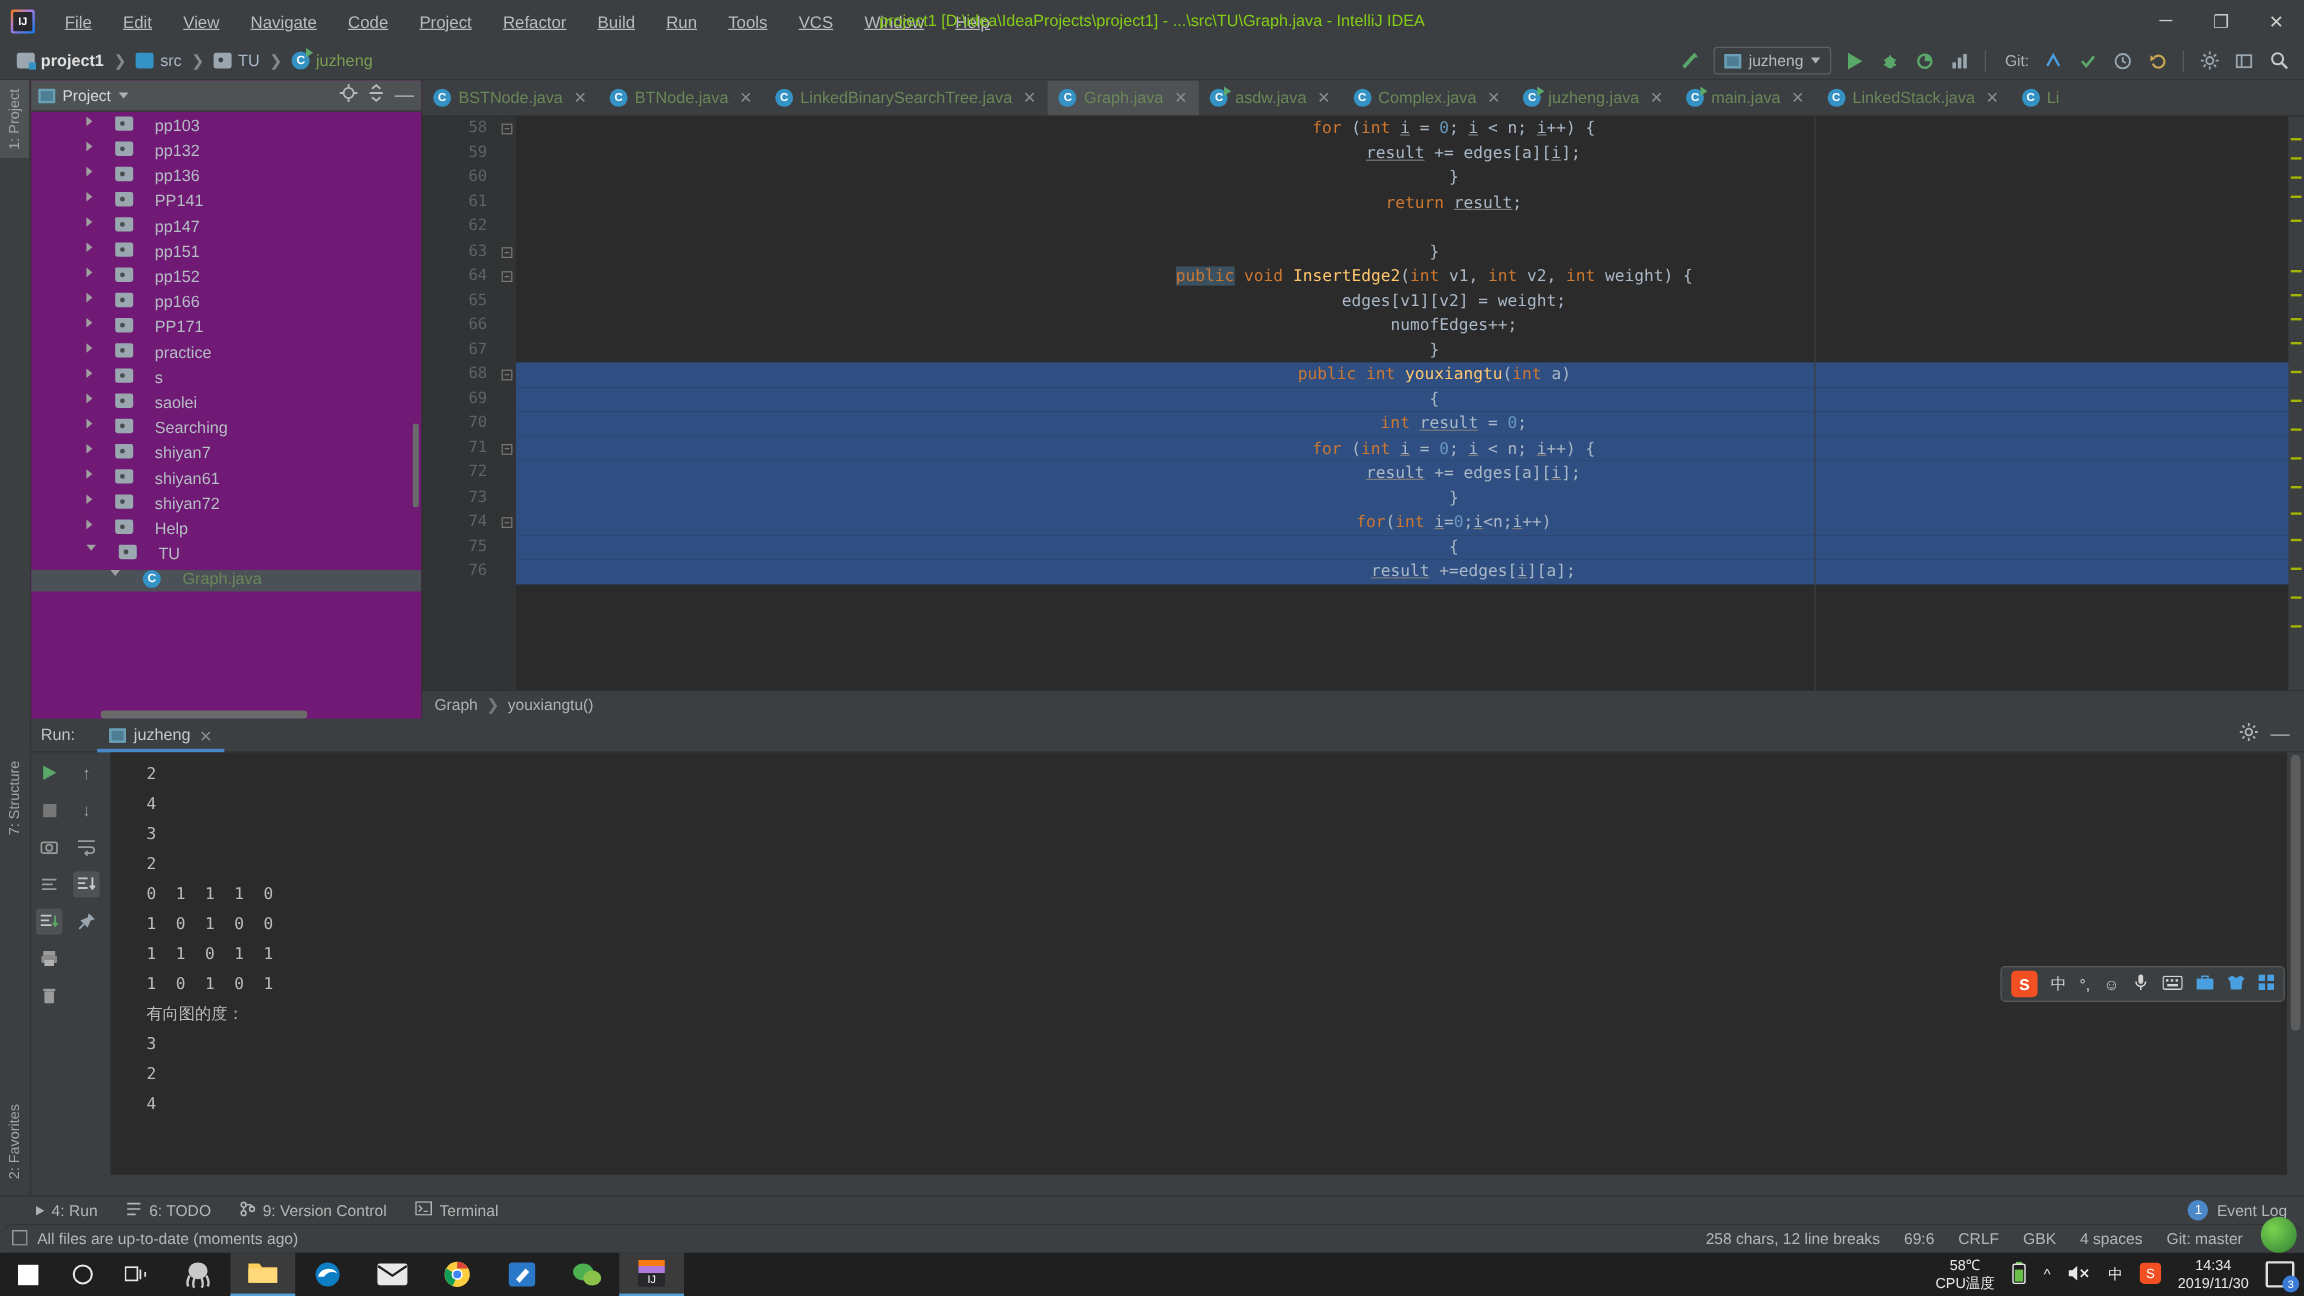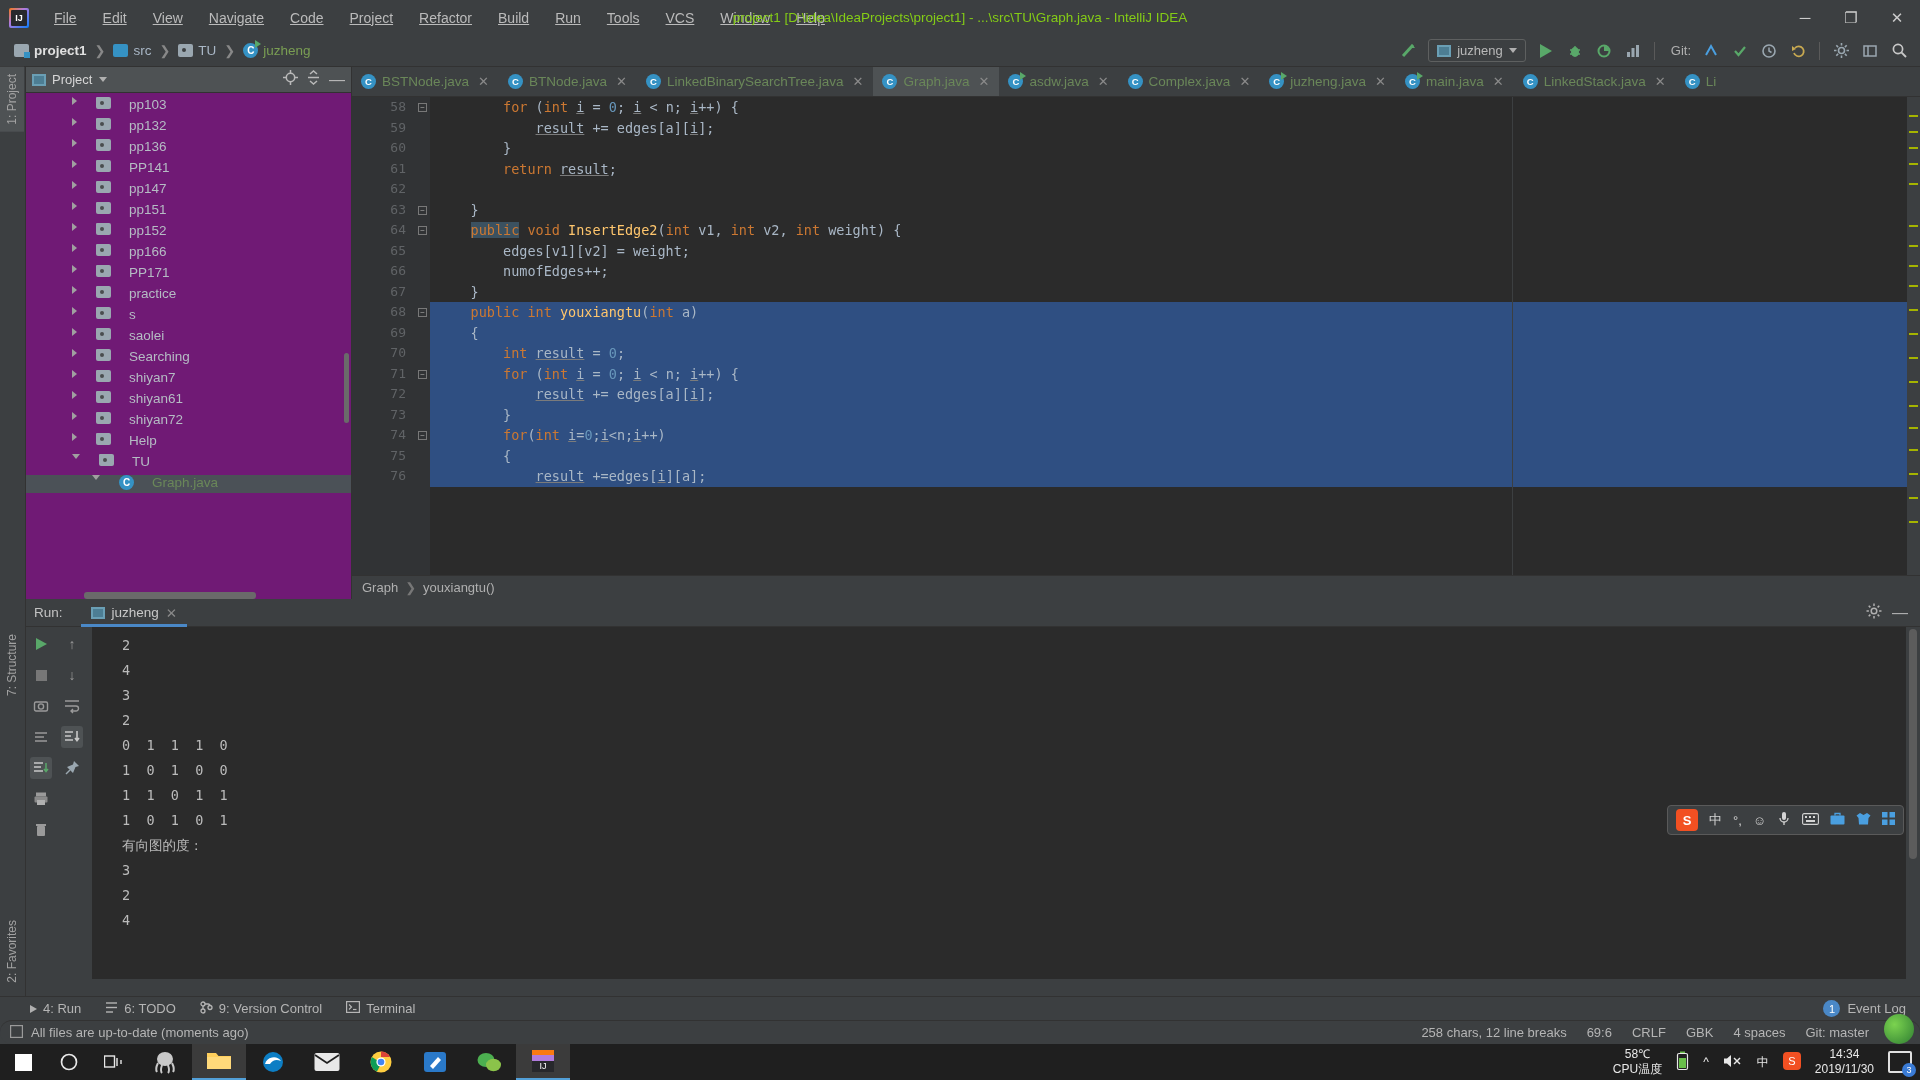--- a/index.html
+++ b/index.html
@@ -172,20 +172,21 @@
   .gline { height: 20.5px; line-height: 20.5px; padding-right: 8px; }
   .foldcol { position: absolute; top: 0; left: 62px; width: 16px; height: 100%; background: #313335; }
   .fold { position: absolute; left: 4px; width: 9px; height: 9px; }
   .fold .plus { width: 9px; height: 9px; border: 1px solid #787878; color: #aaa; font-size: 8px;
     line-height: 7px; text-align: center; background: #313335; }
 
   .code {
     position: absolute; top: 0; left: 78px; right: 0; height: 100%;
     font-family: "DejaVu Sans Mono", monospace; font-size: 13.5px; color: #a9b7c6;
     white-space: pre;
+    text-align: center;
   }
   .cline { height: 20.5px; line-height: 20.5px; padding-left: 8px; }
   .cline.sel { background: #2f4f82; }
   .kw { color: #cc7832; }
   .kwhl { color: #cc7832; background: #3b5160; }
   .num { color: #6897bb; }
   .fn { color: #ffc66d; }
   .var { color: #a9b7c6; text-decoration: underline; text-decoration-color: #7b7b7b; }
   .rightline { position: absolute; top: 0; left: 1160px; width: 1px; height: 100%; background: #3c3f41; }
 

